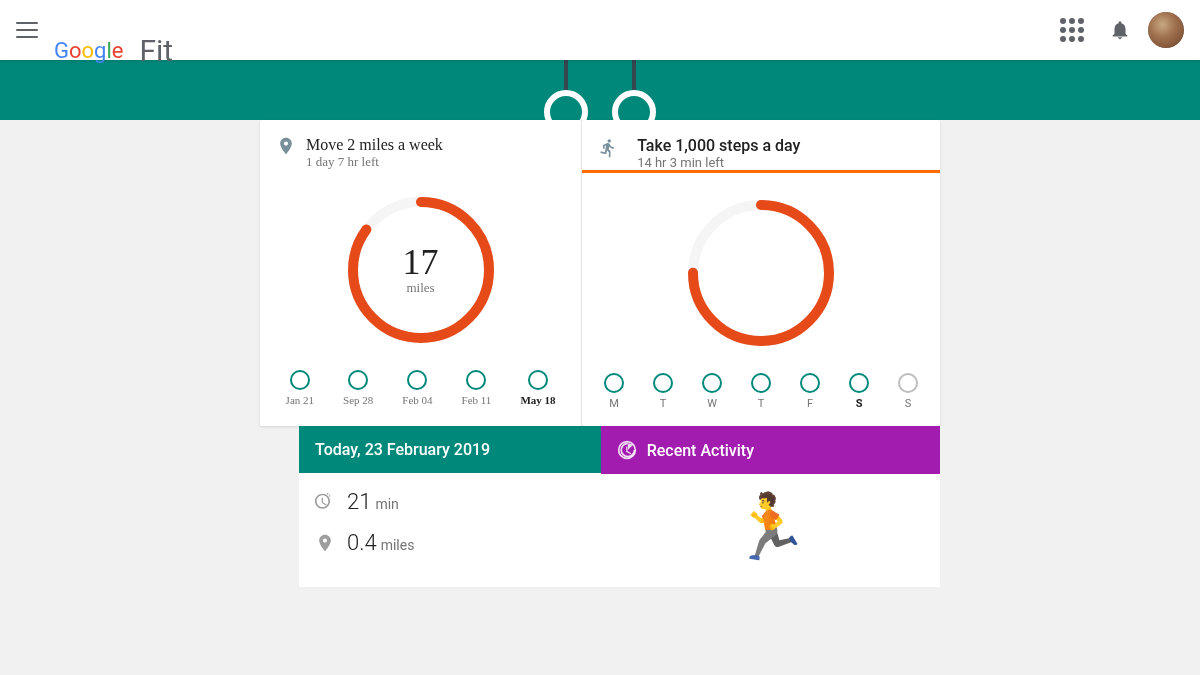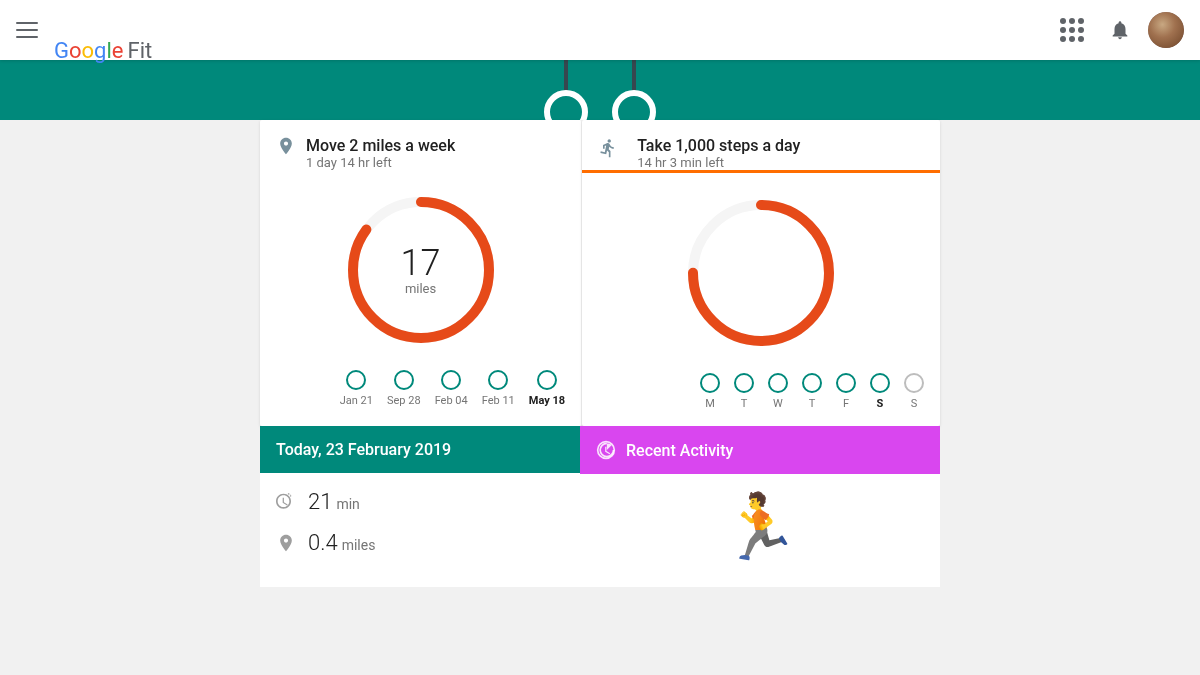--- a/index.html
+++ b/index.html
@@ -31,35 +31,35 @@
     .hamburger-icon span {
       display: block;
       width: 22px;
       height: 2px;
       background: #5f6368;
       border-radius: 1px;
     }
     .logo {
       display: flex;
       align-items: center;
-      gap: 4px;
+      gap: 16px;
       margin-top: 40px;
     }
     .logo-google {
       font-size: 22px;
       font-weight: 400;
     }
     .logo-google .g { color: #4285f4; }
     .logo-google .o1 { color: #ea4335; }
     .logo-google .o2 { color: #fbbc05; }
     .logo-google .g2 { color: #4285f4; }
     .logo-google .l { color: #34a853; }
     .logo-google .e { color: #ea4335; }
     .logo-fit {
-      font-size: 22px;
+      font-size: 30px;
       font-weight: 400;
       color: #5f6368;
     }
     .header-right {
       display: flex;
       align-items: center;
       gap: 8px;
     }
     .grid-icon-btn {
       width: 40px;
@@ -232,22 +232,22 @@
       line-height: 1;
     }
     .circle-unit {
       font-size: 13px;
       color: #757575;
     }
 
     
     .week-dots {
       display: flex;
-      justify-content: flex-end;
-      gap: 14px;
+      justify-content: center;
+      gap: 29px;
       margin-top: 8px;
     }
     .week-dot-item {
       display: flex;
       flex-direction: column;
       align-items: center;
       gap: 4px;
     }
     .dot {
       width: 20px;
@@ -295,21 +295,21 @@
       align-items: center;
       gap: 12px;
       margin-bottom: 16px;
     }
 
     .recent-card {
       width: 360px;
       background: #fff;
     }
     .recent-card-header {
-      background: #d946ef;
+      background: #a21caf;
       color: #fff;
       padding: 14px 16px;
       font-size: 16px;
       font-weight: 500;
       display: flex;
       align-items: center;
       gap: 10px;
     }
     .recent-card-body {
       padding: 16px;
@@ -378,28 +378,28 @@
       <div class="banner-ring-line" style="background:#37474f;"></div>
       <div class="banner-ring"></div>
     </div>
   </div>
 </div>
 
 <div class="main-content">
 
   <div class="cards-row">
 
-    <div class="card goal-card" style="width:324px; border-right: 1px solid #f0f0f0;">
+    <div class="card goal-card" style="width:324px; border-right: 1px solid #f0f0f0; font-family: Liberation Serif, serif;">
       <div class="goal-card-header">
         <svg class="icon-svg" viewBox="0 0 24 24" fill="#78909c">
           <path d="M12 2C8.13 2 5 5.13 5 9c0 5.25 7 13 7 13s7-7.75 7-13c0-3.87-3.13-7-7-7zm0 9.5c-1.38 0-2.5-1.12-2.5-2.5s1.12-2.5 2.5-2.5 2.5 1.12 2.5 2.5-1.12 2.5-2.5 2.5z"></path>
         </svg>
         <div>
           <div class="goal-title">Move 2 miles a week</div>
-          <div class="goal-subtitle">1 day 14 hr left</div>
+          <div class="goal-subtitle">1 day 7 hr left</div>
         </div>
       </div>
       <div class="circle-container">
         <div class="progress-circle">
           <svg width="160" height="160" viewBox="0 0 160 160">
             <circle class="circle-bg" cx="80" cy="80" r="68"></circle>
             <circle class="circle-progress" cx="80" cy="80" r="68" stroke-dasharray="427.26" stroke-dashoffset="64"></circle>
           </svg>
           <div class="circle-inner">
             <div class="circle-value">17</div>
@@ -479,21 +479,21 @@
         <div class="week-dot-item">
           <div class="dot inactive"></div>
           <span class="week-label">S</span>
         </div>
       </div>
     </div>
   </div>
 
   <div class="bottom-row">
 
-    <div class="today-card" style="width:320px;">
+    <div class="today-card" style="width:320px;margin-left:39px;">
       <div class="today-card-header">Today, 23 February 2019</div>
       <div class="today-card-body">
         <div class="today-stat">
           <svg class="icon-svg" viewBox="0 0 24 24" fill="#9e9e9e">
             <path d="M15.07 1.22L14 2.3l1.06 1.06.89-.9 1.42 1.42-.9.89L17.53 5.8l1.08-1.07C17.32 3.45 16.23 1.98 15.07 1.22zM9 2C4.03 2 0 6.03 0 11s4.03 9 9 9 9-4.03 9-9S13.97 2 9 2zm0 16c-3.87 0-7-3.13-7-7s3.13-7 7-7 7 3.13 7 7-3.13 7-7 7zm.5-11H8v6l5.25 3.15.75-1.23-4.5-2.67V7z"></path>
           </svg>
           <span>
             <span style="font-size:22px;font-weight:300;color:#212121;">21</span>
             <span style="font-size:14px;color:#757575;">min</span>
           </span>

